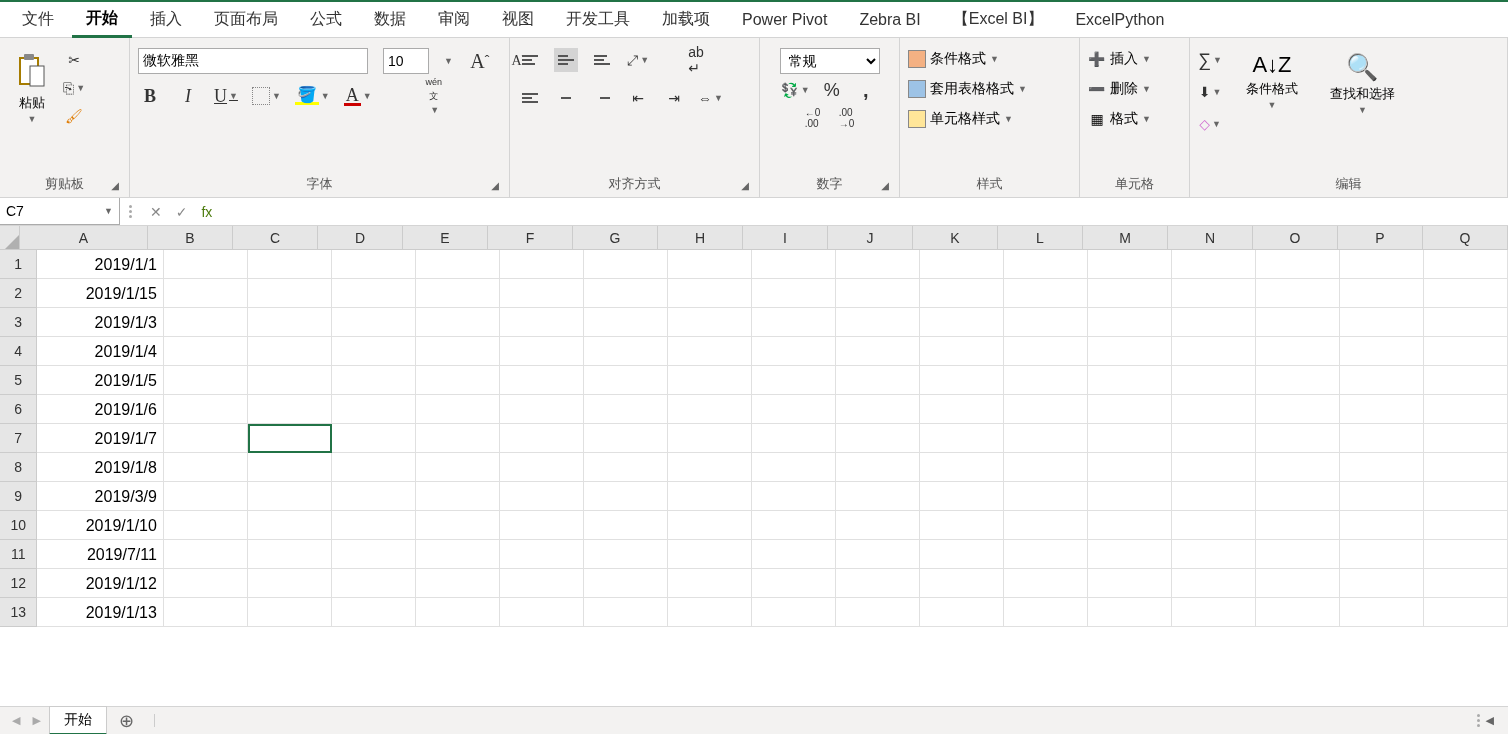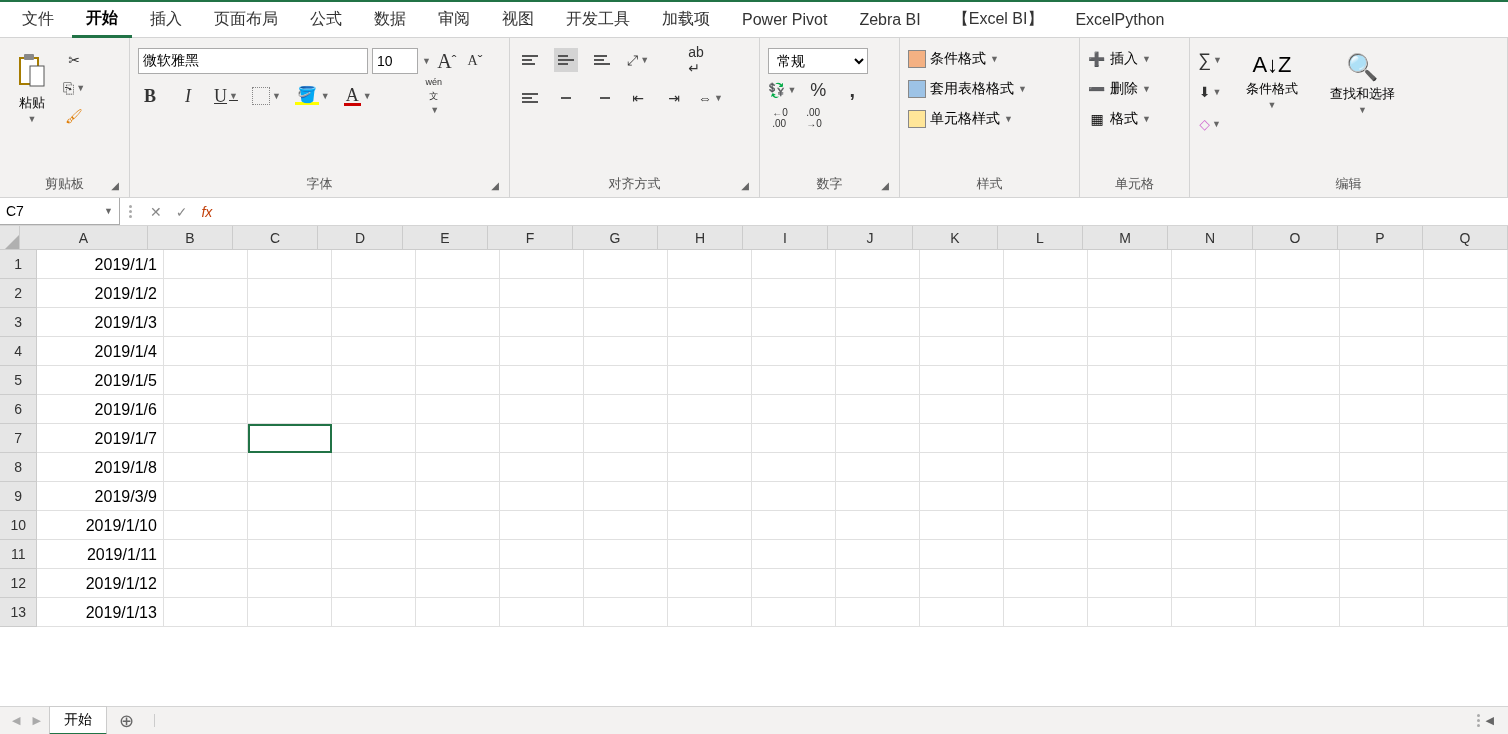--- a/index.html
+++ b/index.html
@@ -7,37 +7,37 @@
 .app { width: 1508px; height: 734px; display: flex; flex-direction: column; border-top: 2px solid #217346; }
 .tabs { display: flex; align-items: center; height: 36px; background: #fff; border-bottom: 1px solid #d4d4d4; padding: 0 8px; gap: 4px; }
 .tab { padding: 6px 14px; font-size: 16px; color: #333; cursor: pointer; }
 .tab.active { font-weight: bold; color: #000; border-bottom: 3px solid #217346; }
 .ribbon { display: flex; background: #f3f2f1; height: 160px; border-bottom: 1px solid #d4d4d4; }
 .group { display: flex; flex-direction: column; border-right: 1px solid #d4d4d4; padding: 4px 8px 2px; }
 .group-body { flex: 1; display: flex; align-items: flex-start; gap: 6px; padding-top: 6px; }
 .group-label { font-size: 13px; color: #555; text-align: center; padding: 4px 0 2px; position: relative; }
 .launcher { position: absolute; right: 2px; bottom: 4px; font-size: 10px; color: #666; cursor: pointer; }
 .vstack { display: flex; flex-direction: column; gap: 4px; }
-.hstack { display: flex; gap: 4px; align-items: center; }
+.hstack { display: flex; gap: 15px; align-items: center; }
 .btn { display: inline-flex; align-items: center; justify-content: center; min-width: 24px; height: 24px; cursor: pointer; font-size: 14px; color: #333; }
 .btn .caret { font-size: 9px; color: #666; margin-left: 2px; }
 .bigbtn { display: flex; flex-direction: column; align-items: center; justify-content: center; padding: 4px 8px; cursor: pointer; gap: 2px; font-size: 13px; }
 .caret { font-size: 9px; color: #666; }
 select, input[type=text] { border: 1px solid #ababab; background: #fff; font-size: 14px; height: 26px; padding: 0 4px; }
 .font-name { width: 230px; }
 .font-size { width: 46px; }
 .num-format { width: 100px; }
 .style-row { display: flex; align-items: center; gap: 4px; font-size: 14px; padding: 2px 0; cursor: pointer; }
 .style-row .caret { margin-left: auto; }
 .small-sq { width: 18px; height: 18px; display: inline-flex; align-items: center; justify-content: center; }
 .namebox-bar { display: flex; align-items: center; height: 28px; background: #fff; border-bottom: 1px solid #d4d4d4; }
 .namebox { width: 120px; border: 1px solid #ababab; border-left: none; border-top: none; height: 100%; display: flex; align-items: center; padding: 0 6px; font-size: 14px; }
 .namebox .caret { margin-left: auto; }
 .fxbar { display: flex; align-items: center; gap: 14px; padding: 0 10px; color: #888; }
-.fxbar .fx { font-style: italic; color: #c2410c; }
+.fxbar .fx { color: #4d7c0f; }
 .formula-input { flex: 1; border: none; height: 100%; outline: none; }
 .grid-area { flex: 1; overflow: hidden; position: relative; background: #fff; }
 .col-headers { display: flex; height: 24px; background: #e6e6e6; }
 .corner { width: 38px; background: #e6e6e6; border-right: 1px solid #ccc; border-bottom: 1px solid #ccc; display: flex; align-items: flex-end; justify-content: flex-end; }
 .corner svg { width: 14px; height: 14px; }
 .col-h { border-right: 1px solid #ccc; border-bottom: 1px solid #ccc; text-align: center; font-size: 14px; line-height: 24px; color: #333; }
 .colA { width: 128px; } .colOther { width: 85px; }
 .grid-body { display: flex; flex-direction: column; }
 .row { display: flex; height: 29px; }
 .row-h { width: 38px; background: #e6e6e6; border-right: 1px solid #ccc; border-bottom: 1px solid #ccc; text-align: center; line-height: 29px; font-size: 14px; color: #333; }
@@ -190,21 +190,21 @@
             </span>
           <span class="btn">⇤</span>
           <span class="btn">⇥</span>
           <span class="btn">⇔<span class="caret">▼</span></span>
         </div>
       </div>
       <div class="group-label"><span>对齐方式</span><span class="launcher">◢</span></div>
     </div>
 
     <div class="group" style="width:140px;">
-      <div class="group-body vstack" style="">
+      <div class="group-body vstack" style="align-items:center;">
         <select class="num-format"><option>常规</option></select>
         <div class="hstack" style="gap:10px;">
           <span class="btn">💱<span class="caret">▼</span></span>
           <span class="btn" style="font-size:18px;">%</span>
           <span class="btn" style="font-size:20px;font-weight:bold;">,</span>
         </div>
         <div class="hstack" style="gap:10px;">
           <span class="btn" style="font-size:10px;">←0<br>.00</span>
           <span class="btn" style="font-size:10px;">.00<br>→0</span>
         </div>
@@ -339,21 +339,21 @@
           <div class="cell colOther"></div>
           <div class="cell colOther"></div>
           <div class="cell colOther"></div>
           <div class="cell colOther"></div>
           <div class="cell colOther"></div>
           <div class="cell colOther"></div>
           <div class="cell colOther"></div>
         </div>
         <div class="row">
           <div class="row-h">2</div>
-          <div class="cell colA">2019/1/2</div>
+          <div class="cell colA">2019/1/15</div>
           <div class="cell colOther"></div>
           <div class="cell colOther"></div>
           <div class="cell colOther"></div>
           <div class="cell colOther"></div>
           <div class="cell colOther"></div>
           <div class="cell colOther"></div>
           <div class="cell colOther"></div>
           <div class="cell colOther"></div>
           <div class="cell colOther"></div>
           <div class="cell colOther"></div>
@@ -519,21 +519,21 @@
           <div class="cell colOther"></div>
           <div class="cell colOther"></div>
           <div class="cell colOther"></div>
           <div class="cell colOther"></div>
           <div class="cell colOther"></div>
           <div class="cell colOther"></div>
           <div class="cell colOther"></div>
         </div>
         <div class="row">
           <div class="row-h">11</div>
-          <div class="cell colA">2019/1/11</div>
+          <div class="cell colA">2019/7/11</div>
           <div class="cell colOther"></div>
           <div class="cell colOther"></div>
           <div class="cell colOther"></div>
           <div class="cell colOther"></div>
           <div class="cell colOther"></div>
           <div class="cell colOther"></div>
           <div class="cell colOther"></div>
           <div class="cell colOther"></div>
           <div class="cell colOther"></div>
           <div class="cell colOther"></div>

